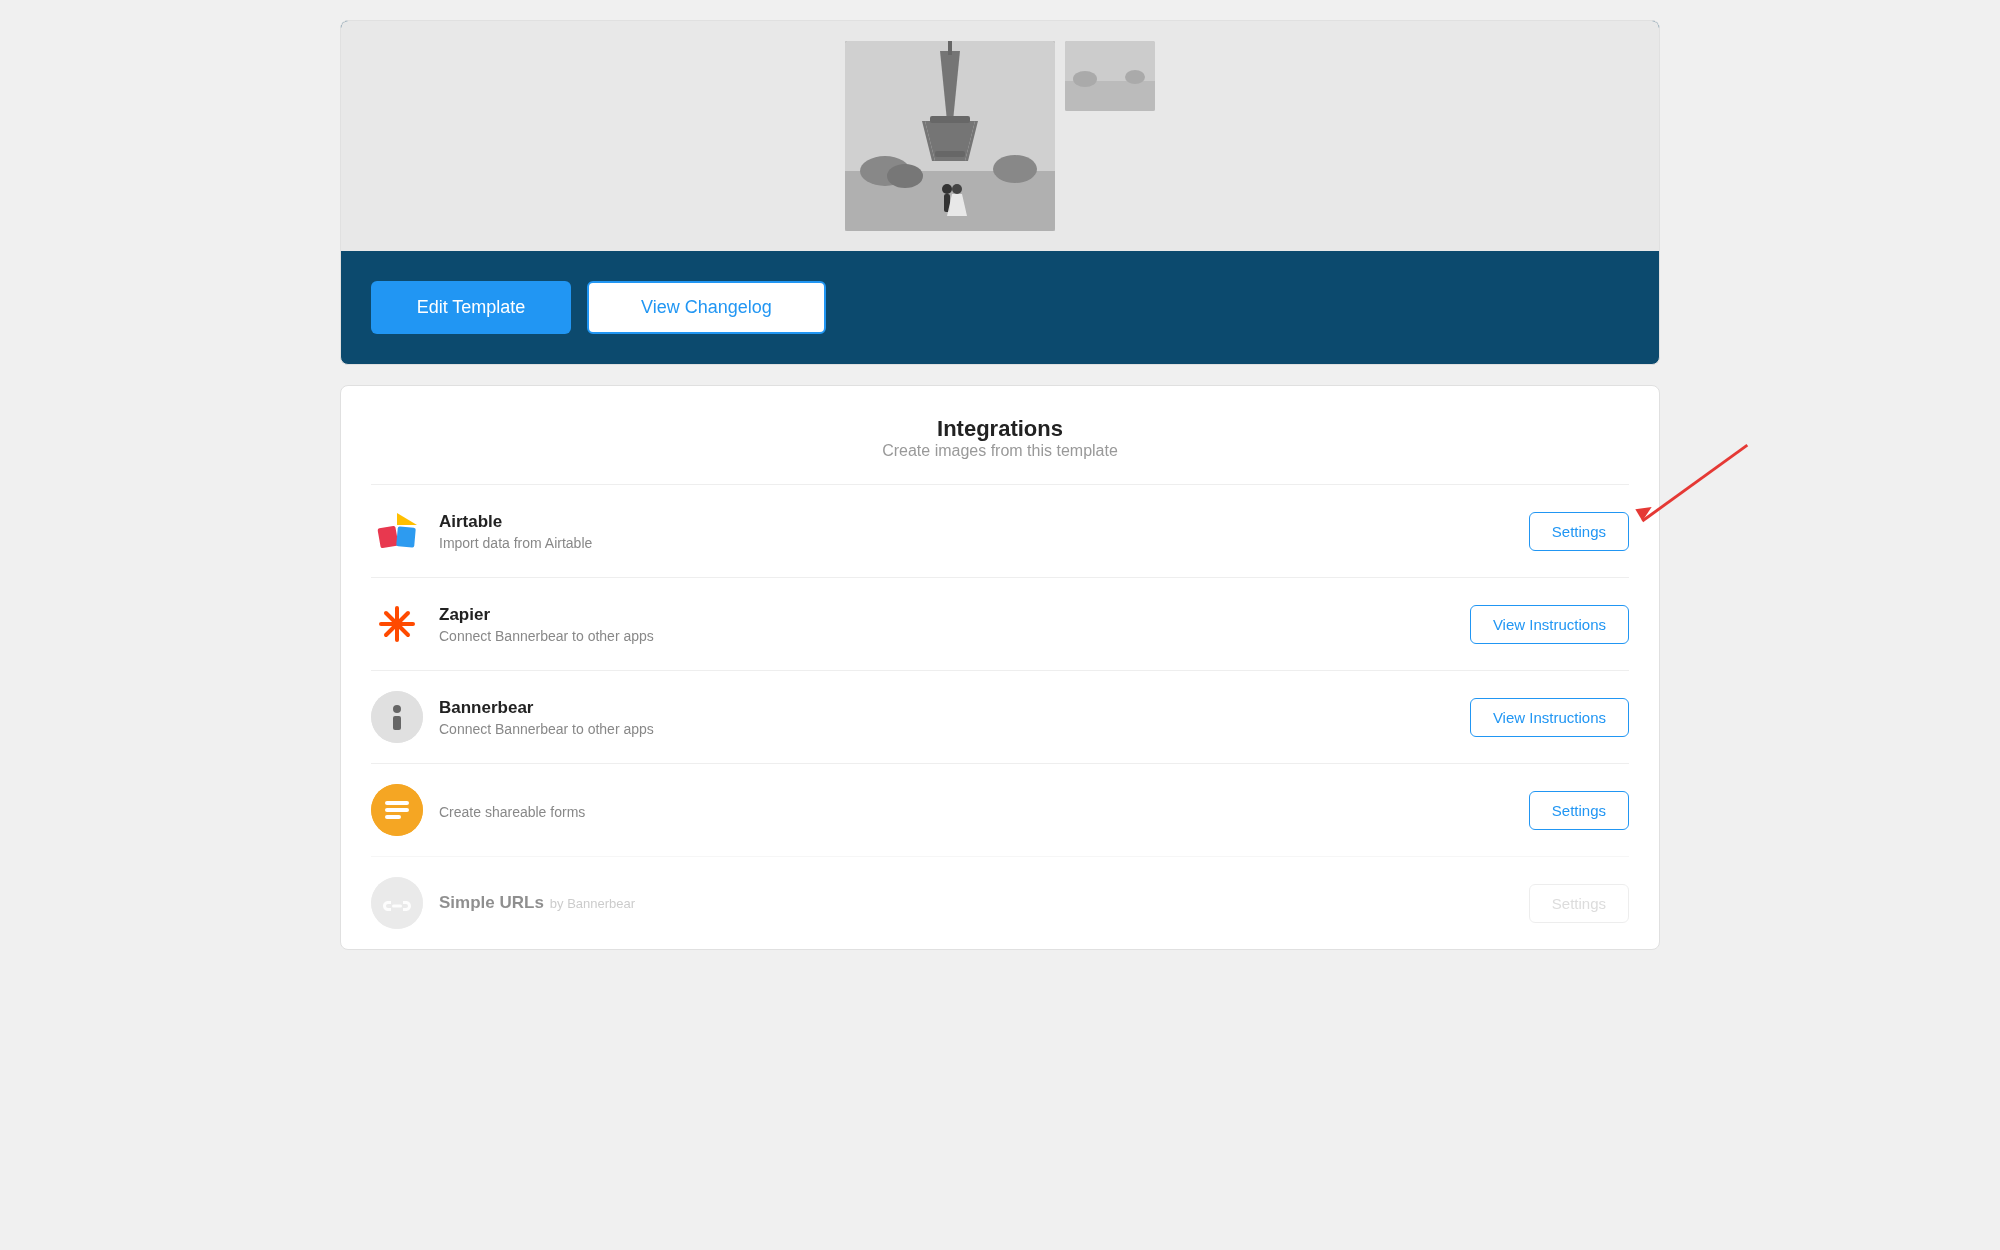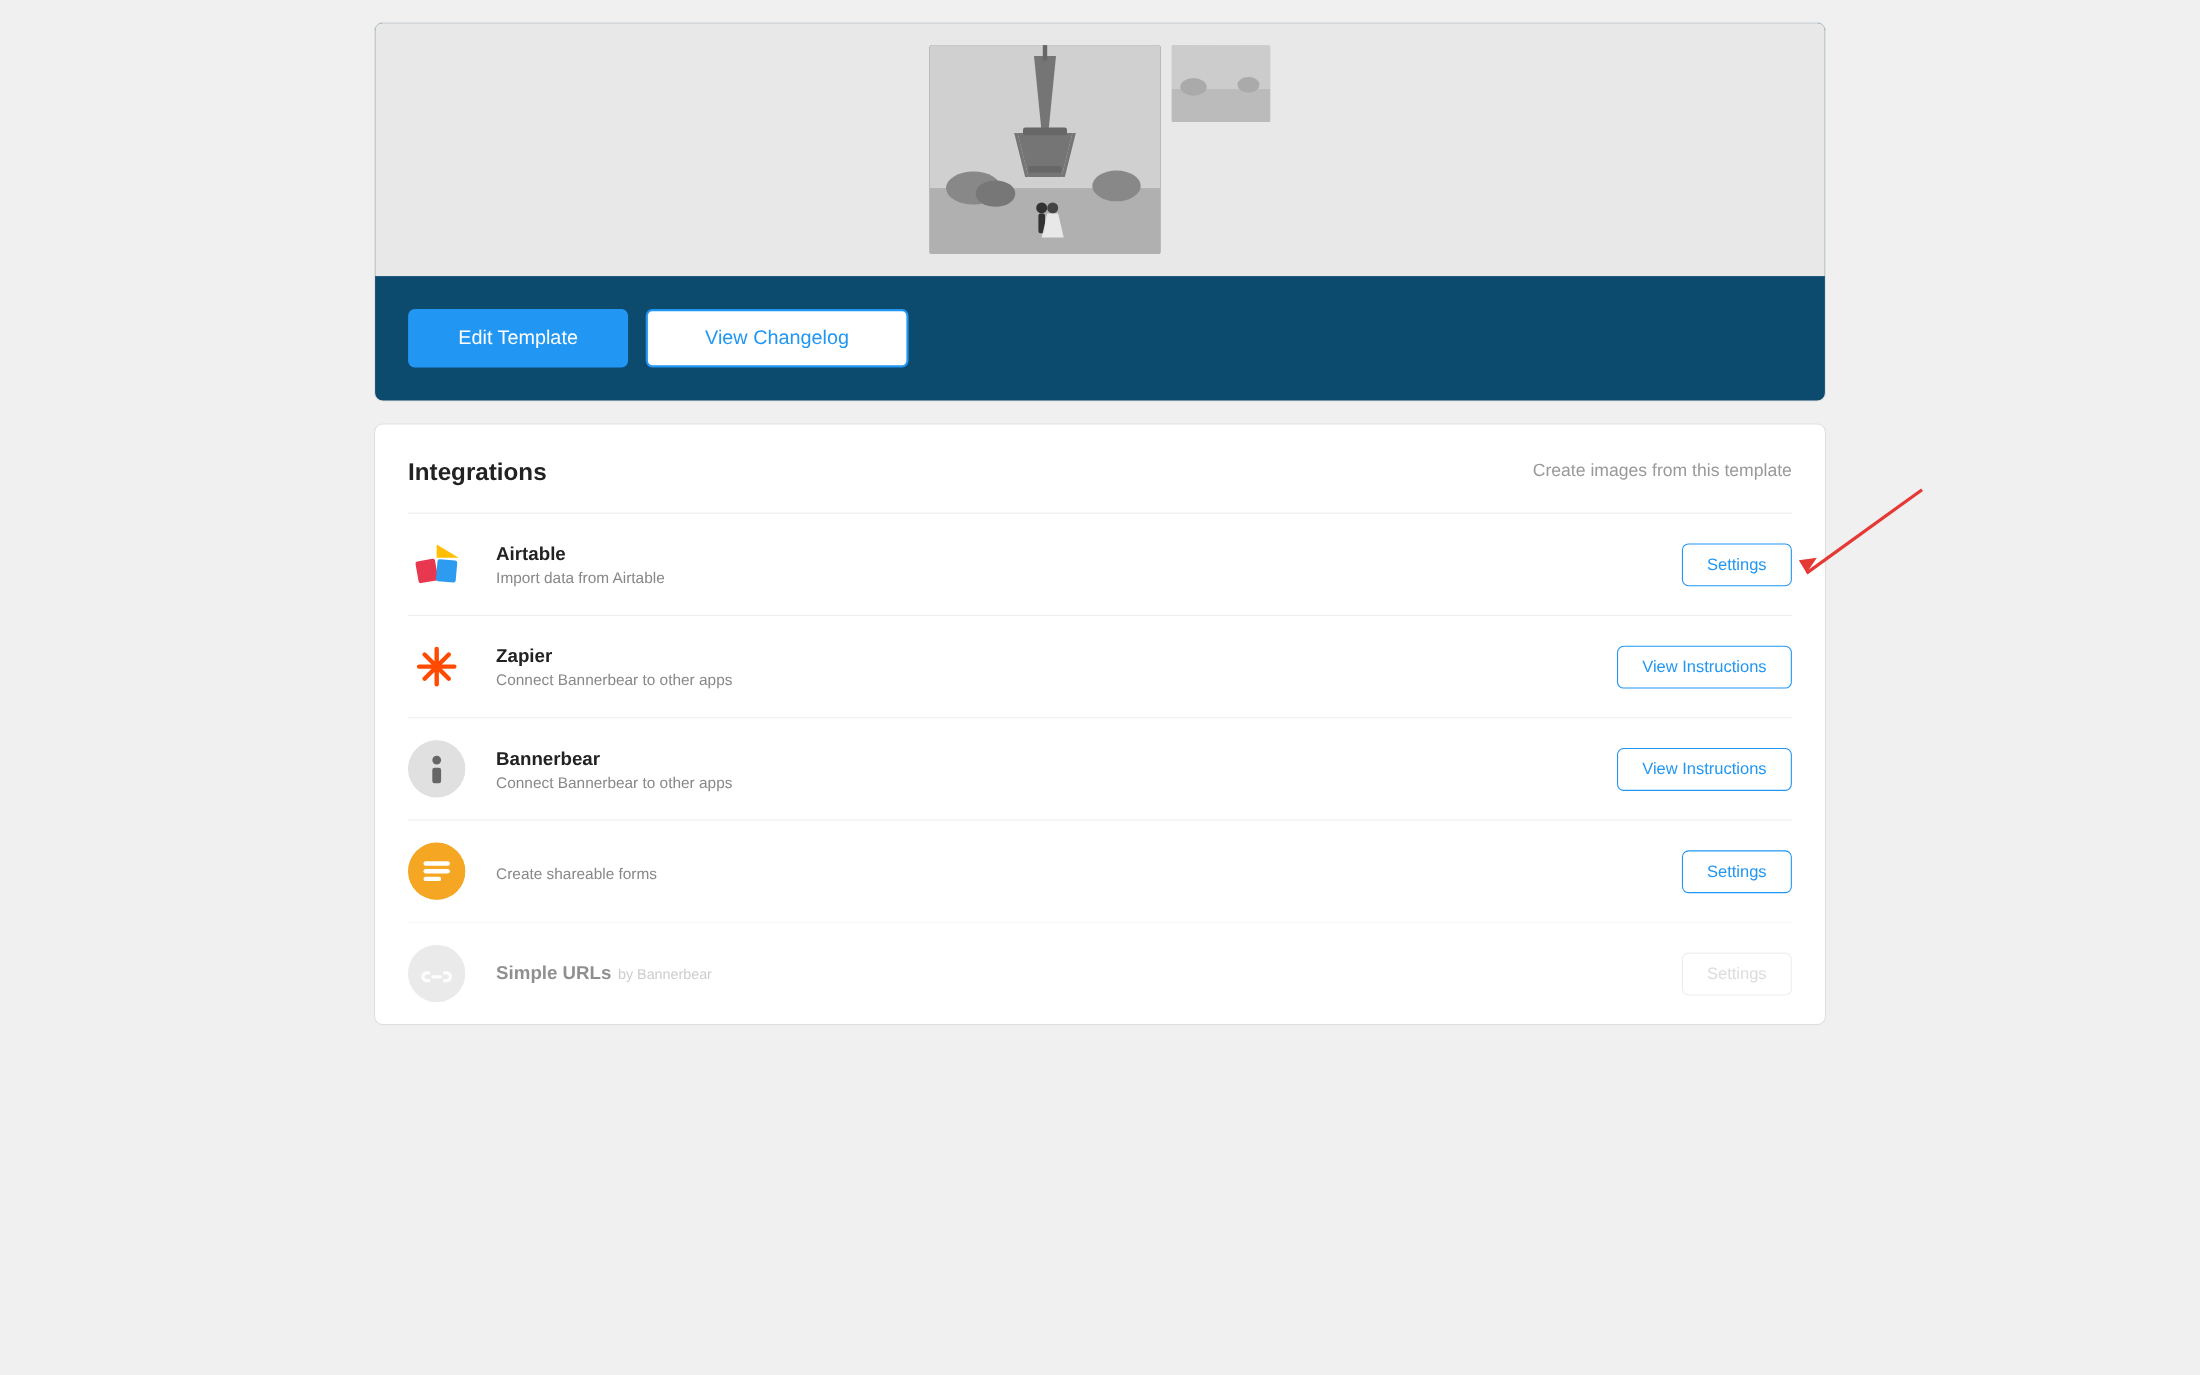--- a/index.html
+++ b/index.html
@@ -96,23 +96,24 @@
       background: #fff;
       border: 1px solid #e0e0e0;
       border-radius: 8px;
       margin-bottom: 20px;
       padding: 30px 30px 0 30px;
       position: relative;
     }
 
     .integrations-header {
       display: flex;
-      justify-content: space-between;
+      justify-content: center;
       align-items: center;
       margin-bottom: 24px;
+      flex-direction: column;
     }
 
     .integrations-title {
       font-size: 22px;
       font-weight: 700;
       color: #222;
     }
 
     .integrations-subtitle {
       font-size: 16px;
@@ -127,21 +128,21 @@
       width: 120px;
       height: 80px;
       pointer-events: none;
     }
 
     .integration-row {
       display: flex;
       align-items: center;
       padding: 20px 0;
       border-top: 1px solid #eee;
-      gap: 28px;
+      gap: 16px;
       justify-content: center;
     }
 
     .integration-icon {
       width: 52px;
       height: 52px;
       border-radius: 50%;
       flex-shrink: 0;
       display: flex;
       align-items: center;

